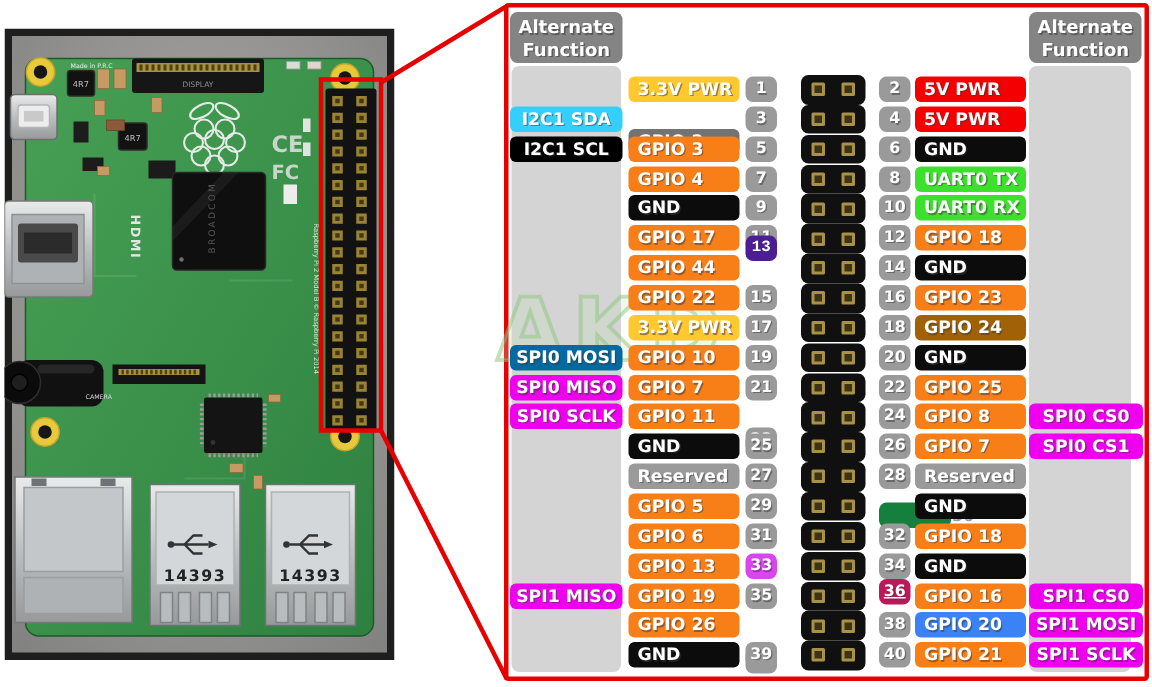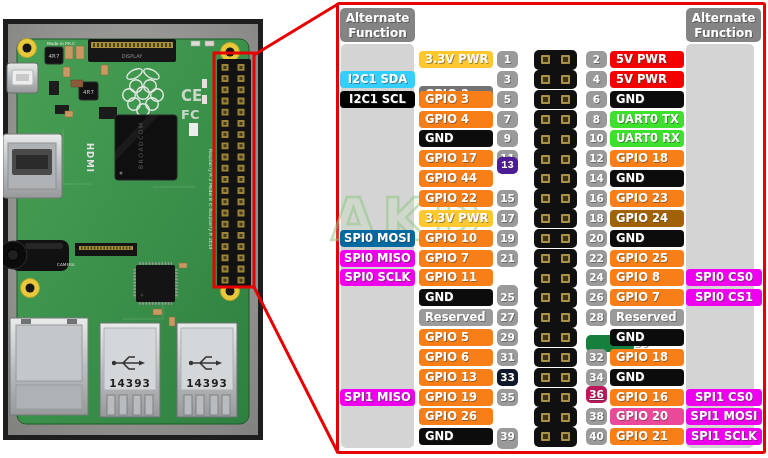--- a/index.html
+++ b/index.html
@@ -364,21 +364,21 @@
         <div class="rowbox lblR" style="background: rgb(12, 12, 12); top: 323.9px;">GND</div>
         <div class="rowbox lblL" style="background: rgb(248, 126, 23); top: 343.8px;">GPIO 6</div>
         <div class="rowbox num numL" style="background: rgb(154, 154, 154); top: 343.8px;">31</div>
         <div class="seg" style="top: 342.8px;">
           <span class="pinsq"></span>
           <span class="pinsq"></span>
         </div>
         <div class="rowbox num numR" style="background: rgb(154, 154, 154); top: 343.8px;">32</div>
         <div class="rowbox lblR" style="background: rgb(248, 126, 23); top: 343.8px;">GPIO 18</div>
         <div class="rowbox lblL" style="background: rgb(248, 126, 23); top: 363.6px;">GPIO 13</div>
-        <div class="rowbox num numL" style="background: #0f172a; top: 363.6px;">33</div>
+        <div class="rowbox num numL" style="background: #d946ef; top: 363.6px;">33</div>
         <div class="seg" style="top: 362.6px;">
           <span class="pinsq"></span>
           <span class="pinsq"></span>
         </div>
         <div class="rowbox num numR" style="background: rgb(154, 154, 154); top: 363.6px;">34</div>
         <div class="rowbox lblR" style="background: rgb(12, 12, 12); top: 363.6px;">GND</div>
         <div class="rowbox altL" style="background: rgb(238, 0, 238); top: 383.5px;">SPI1 MISO</div>
         <div class="rowbox lblL" style="background: rgb(248, 126, 23); top: 383.5px;">GPIO 19</div>
         <div class="rowbox num numL" style="background: rgb(154, 154, 154); top: 383.5px;">35</div>
         <div class="seg" style="top: 382.5px;">
@@ -388,21 +388,21 @@
         <div class="rowbox num numR" style="background: #be185d; top: 381px; text-decoration: underline;">36</div>
         <div class="rowbox lblR" style="background: rgb(248, 126, 23); top: 383.5px;">GPIO 16</div>
         <div class="rowbox altR" style="background: rgb(238, 0, 238); top: 383.5px;">SPI1 CS0</div>
         <div class="rowbox lblL" style="background: rgb(248, 126, 23); top: 403.3px;">GPIO 26</div>
         <div class="rowbox num numL" style="background: rgb(154, 154, 154); top: 403.3px; margin-top: 24px;">37</div>
         <div class="seg" style="top: 402.3px;">
           <span class="pinsq"></span>
           <span class="pinsq"></span>
         </div>
         <div class="rowbox num numR" style="background: rgb(154, 154, 154); top: 403.3px;">38</div>
-        <div class="rowbox lblR" style="background: #ec4899; top: 403.3px;">GPIO 20</div>
+        <div class="rowbox lblR" style="background: #3b82f6; top: 403.3px;">GPIO 20</div>
         <div class="rowbox altR" style="background: rgb(238, 0, 238); top: 403.3px;">SPI1 MOSI</div>
         <div class="rowbox lblL" style="background: rgb(12, 12, 12); top: 423.2px;">GND</div>
         <div class="rowbox num numL" style="background: rgb(154, 154, 154); top: 423.2px;">39</div>
         <div class="seg" style="top: 422.2px;">
           <span class="pinsq"></span>
           <span class="pinsq"></span>
         </div>
         <div class="rowbox num numR" style="background: rgb(154, 154, 154); top: 423.2px;">40</div>
         <div class="rowbox lblR" style="background: rgb(248, 126, 23); top: 423.2px;">GPIO 21</div>
         <div class="rowbox altR" style="background: rgb(238, 0, 238); top: 423.2px;">SPI1 SCLK</div>

